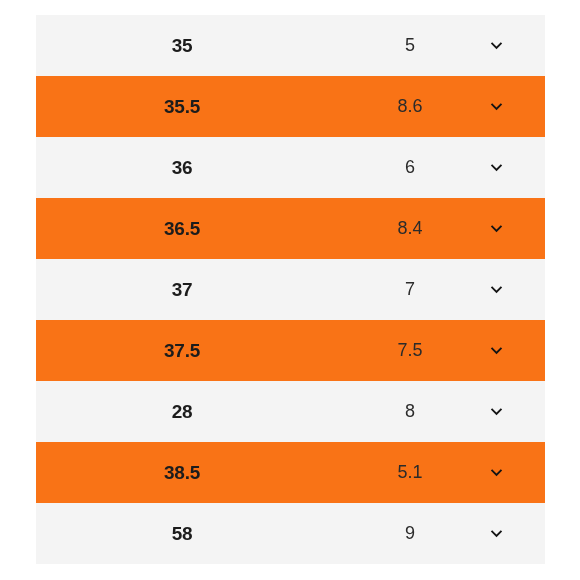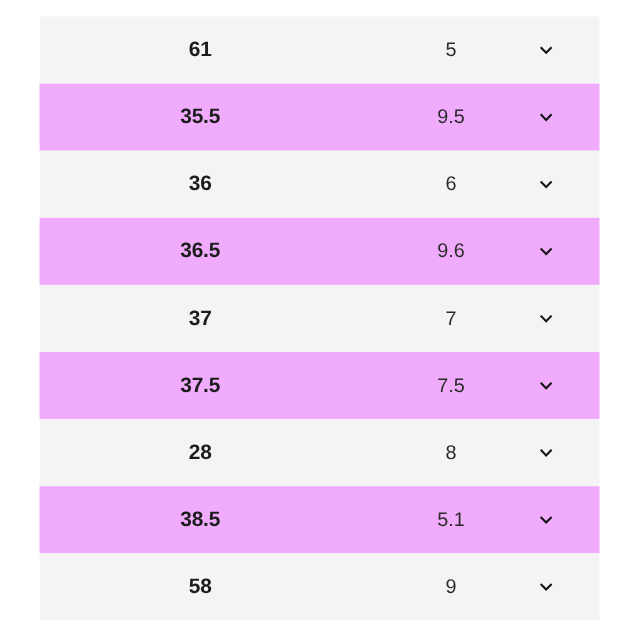--- a/index.html
+++ b/index.html
@@ -21,21 +21,21 @@
     top: 15px;
     width: 509px;
   }
 
   .size-row {
     position: relative;
     display: flex;
     align-items: center;
     height: 61px;
     box-sizing: border-box;
-    background: #f0abfc;
+    background: #f97316;
   }
 
   .size-row.alt {
     background: #f4f4f4;
   }
 
   .cell-eu {
     position: absolute;
     left: 0;
     width: 292px;
@@ -73,33 +73,33 @@
   }
   .chevron-icon svg {
     display: block;
   }
 </style>
 </head>
 <body>
 
 <div id="size-table">
     <div class="size-row alt">
-    <span class="cell-eu">61</span>
+    <span class="cell-eu">35</span>
     <span class="cell-us">5</span>
     <span class="cell-expand">
       <span class="chevron-icon">
         <svg width="15" height="15" viewBox="0 0 15 15" aria-hidden="true">
           <polyline points="3.2,5.6 7.5,10 11.8,5.6" fill="none" stroke="#141414" stroke-width="1.9" stroke-linecap="square" stroke-linejoin="miter"></polyline>
         </svg>
       </span>
     </span>
   </div>
     <div class="size-row">
     <span class="cell-eu">35.5</span>
-    <span class="cell-us">9.5</span>
+    <span class="cell-us">8.6</span>
     <span class="cell-expand">
       <span class="chevron-icon">
         <svg width="15" height="15" viewBox="0 0 15 15" aria-hidden="true">
           <polyline points="3.2,5.6 7.5,10 11.8,5.6" fill="none" stroke="#141414" stroke-width="1.9" stroke-linecap="square" stroke-linejoin="miter"></polyline>
         </svg>
       </span>
     </span>
   </div>
     <div class="size-row alt">
     <span class="cell-eu">36</span>
@@ -107,21 +107,21 @@
     <span class="cell-expand">
       <span class="chevron-icon">
         <svg width="15" height="15" viewBox="0 0 15 15" aria-hidden="true">
           <polyline points="3.2,5.6 7.5,10 11.8,5.6" fill="none" stroke="#141414" stroke-width="1.9" stroke-linecap="square" stroke-linejoin="miter"></polyline>
         </svg>
       </span>
     </span>
   </div>
     <div class="size-row">
     <span class="cell-eu">36.5</span>
-    <span class="cell-us">9.6</span>
+    <span class="cell-us">8.4</span>
     <span class="cell-expand">
       <span class="chevron-icon">
         <svg width="15" height="15" viewBox="0 0 15 15" aria-hidden="true">
           <polyline points="3.2,5.6 7.5,10 11.8,5.6" fill="none" stroke="#141414" stroke-width="1.9" stroke-linecap="square" stroke-linejoin="miter"></polyline>
         </svg>
       </span>
     </span>
   </div>
     <div class="size-row alt">
     <span class="cell-eu">37</span>

